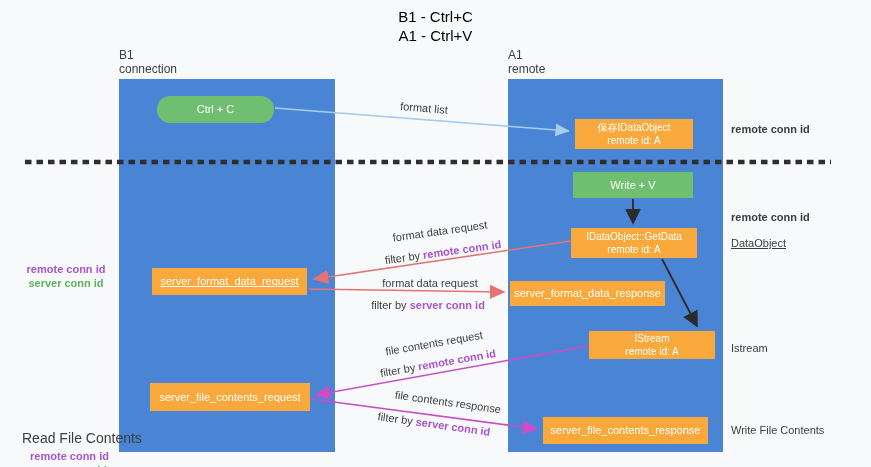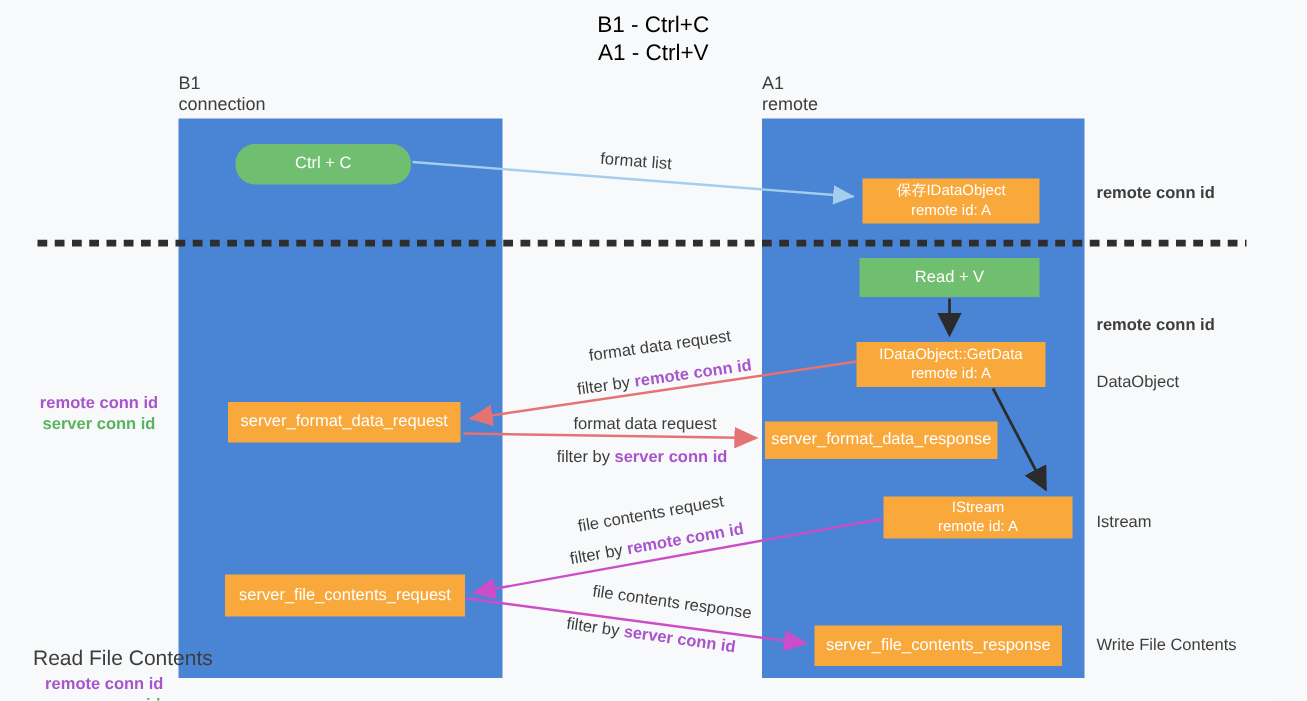--- a/index.html
+++ b/index.html
@@ -120,29 +120,29 @@
   <div class="node green" style="left:157px;top:96px;width:117px;height:27px;border-radius:13px;">
     <span>Ctrl + C</span>
   </div>
 
   <div class="node orange" style="left:575px;top:119px;width:118px;height:30px;">
     <span class="sub">保存IDataObject</span>
     <span class="sub">remote id: A</span>
   </div>
 
   <div class="node green" style="left:573px;top:172px;width:120px;height:26px;">
-    <span>Read + V</span>
+    <span>Write + V</span>
   </div>
 
   <div class="node orange" style="left:571px;top:228px;width:126px;height:30px;">
     <span class="sub">IDataObject::GetData</span>
     <span class="sub">remote id: A</span>
   </div>
 
-  <div class="node orange" style="left:152px;top:268px;width:155px;height:27px;">
+  <div class="node orange" style="left:152px;top:268px;width:155px;height:27px;text-decoration:underline;">
     <span>server_format_data_request</span>
   </div>
 
   <div class="node orange" style="left:510px;top:281px;width:155px;height:25px;">
     <span>server_format_data_response</span>
   </div>
 
   <div class="node orange" style="left:589px;top:331px;width:126px;height:28px;">
     <span class="sub">IStream</span>
     <span class="sub">remote id: A</span>
@@ -177,21 +177,21 @@
   </div>
 
   <div class="alabel rot-p8" style="left:448px;top:402px;">file contents response</div>
   <div class="alabel rot-p8" style="left:434px;top:424px;">
     <span>filter by</span>
     <span class="purple bold">server conn id</span>
   </div>
 
   <div class="side purple bold" style="left:731px;top:123px;">remote conn id</div>
   <div class="side purple bold" style="left:731px;top:211px;">remote conn id</div>
-  <div class="side" style="left:731px;top:249px;">DataObject</div>
+  <div class="side" style="left:731px;top:237px;text-decoration:underline;">DataObject</div>
   <div class="side" style="left:731px;top:342px;">Istream</div>
   <div class="side" style="left:731px;top:424px;">Write File Contents</div>
 
   <div class="side-group" style="left:20px;top:262px;width:92px;">
     <div class="purple bold">remote conn id</div>
     <div class="greenTxt bold">server conn id</div>
   </div>
 
   <div class="side-group" style="left:22px;top:383px;width:95px;">
     <div style="color:var(--text-dark);font-size:14px;margin-bottom:4px;margin-top:48px;">Read File Contents</div>

